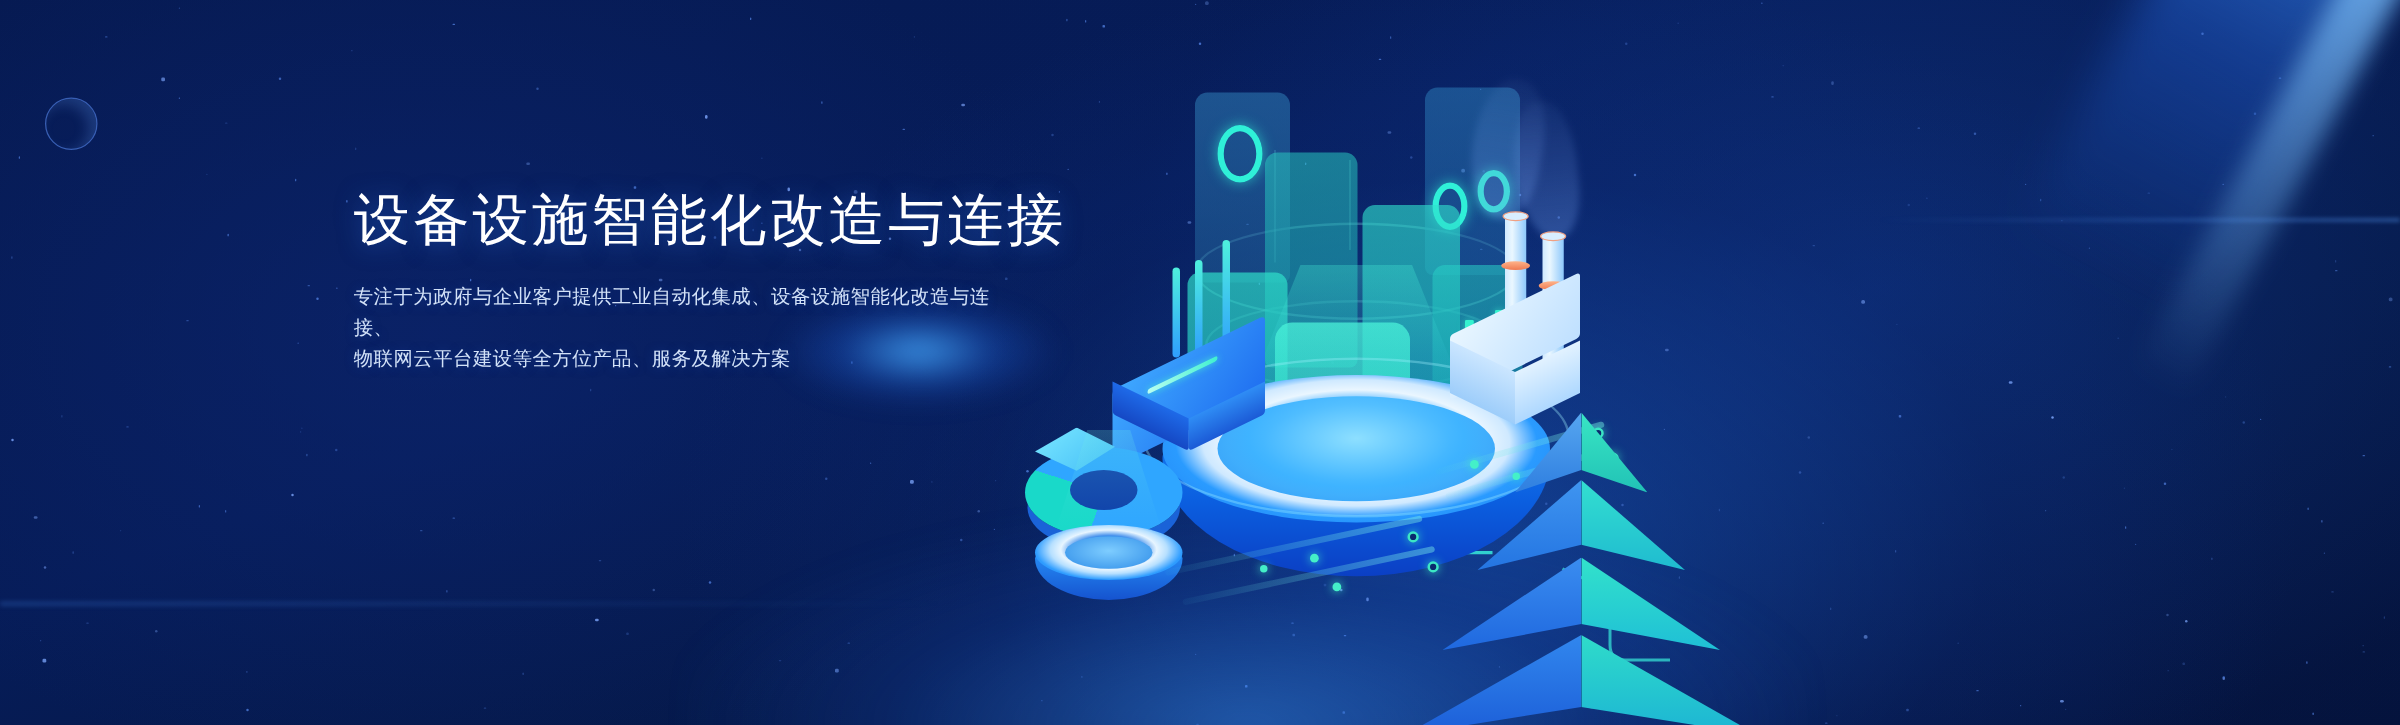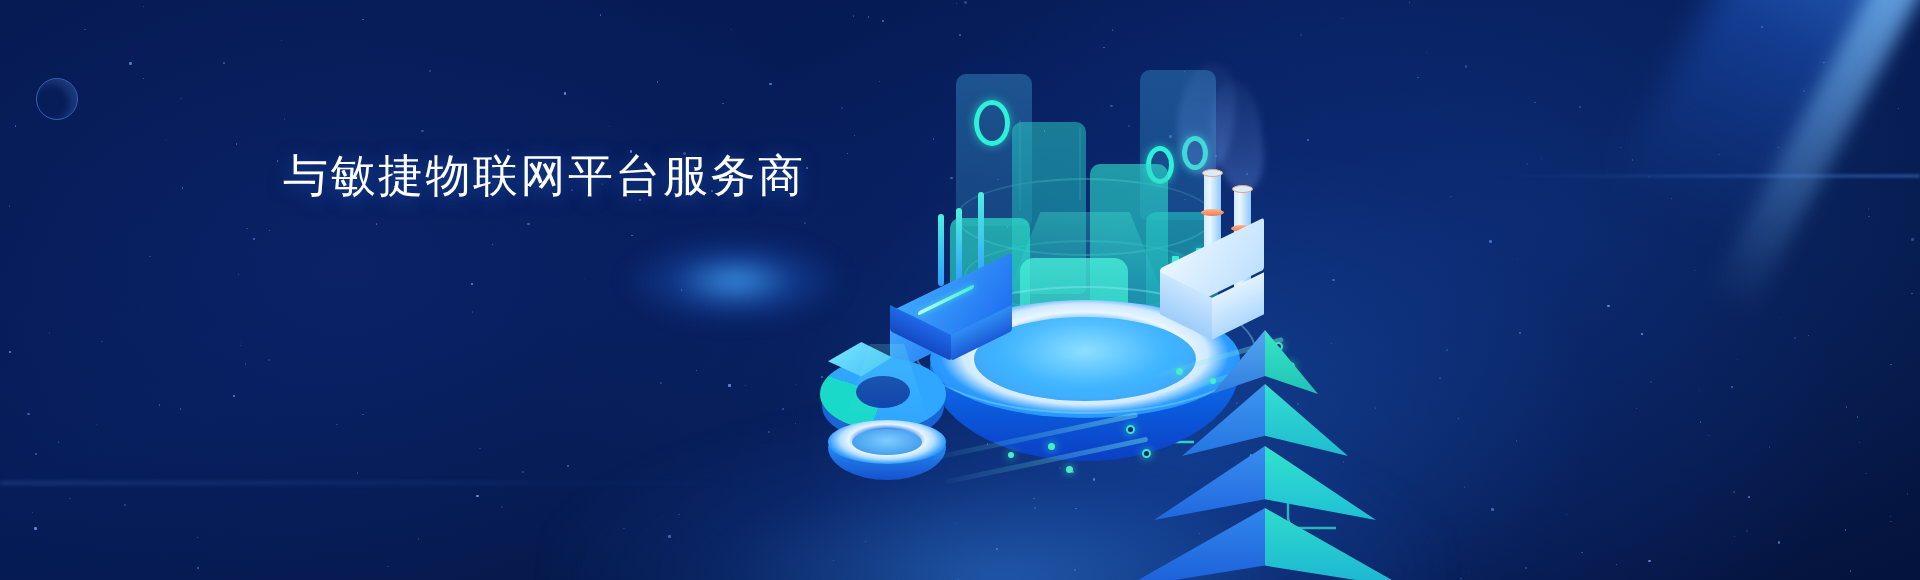--- a/index.html
+++ b/index.html
@@ -508,21 +508,25 @@
     </div>
   <div class="moon"></div>
   <div class="streak"></div>
   <div class="streak2"></div>
   <div class="hline"></div>
   <div class="hline2"></div>
   <div class="glow-ground"></div>
   <div class="glow-title"></div>
 
   <div class="copy">
-    <div class="headline">与敏捷物联网平台服务商</div>
+    <div class="headline">设备设施智能化改造与连接</div>
+    <div class="subcopy">
+      <span>专注于为政府与企业客户提供工业自动化集成、设备设施智能化改造与连接、</span><br>
+      <span>物联网云平台建设等全方位产品、服务及解决方案</span>
+    </div>
   </div>
 
   <div class="art">
 
     <svg class="cable" width="1000" height="580">
       <path d="M255 330 L320 330 Q332 330 332 344 L332 382 Q332 396 346 396 L352 396 Q366 396 366 410 L366 430 Q366 442 380 442 L414 442" fill="none" stroke="#35e0d6" stroke-width="2.6" opacity=".9"></path>
       <path d="M470 455 L498 468 Q508 473 508 484 L508 516 Q508 528 520 528 L556 528" fill="none" stroke="#35e0d6" stroke-width="2.4" opacity=".75"></path>
       <path d="M240 210 L240 120" stroke="rgba(120,215,225,.35)" stroke-width="1.4" fill="none"></path>
       <path d="M300 200 L300 128" stroke="rgba(120,215,225,.25)" stroke-width="1.4" fill="none"></path>
     </svg>

